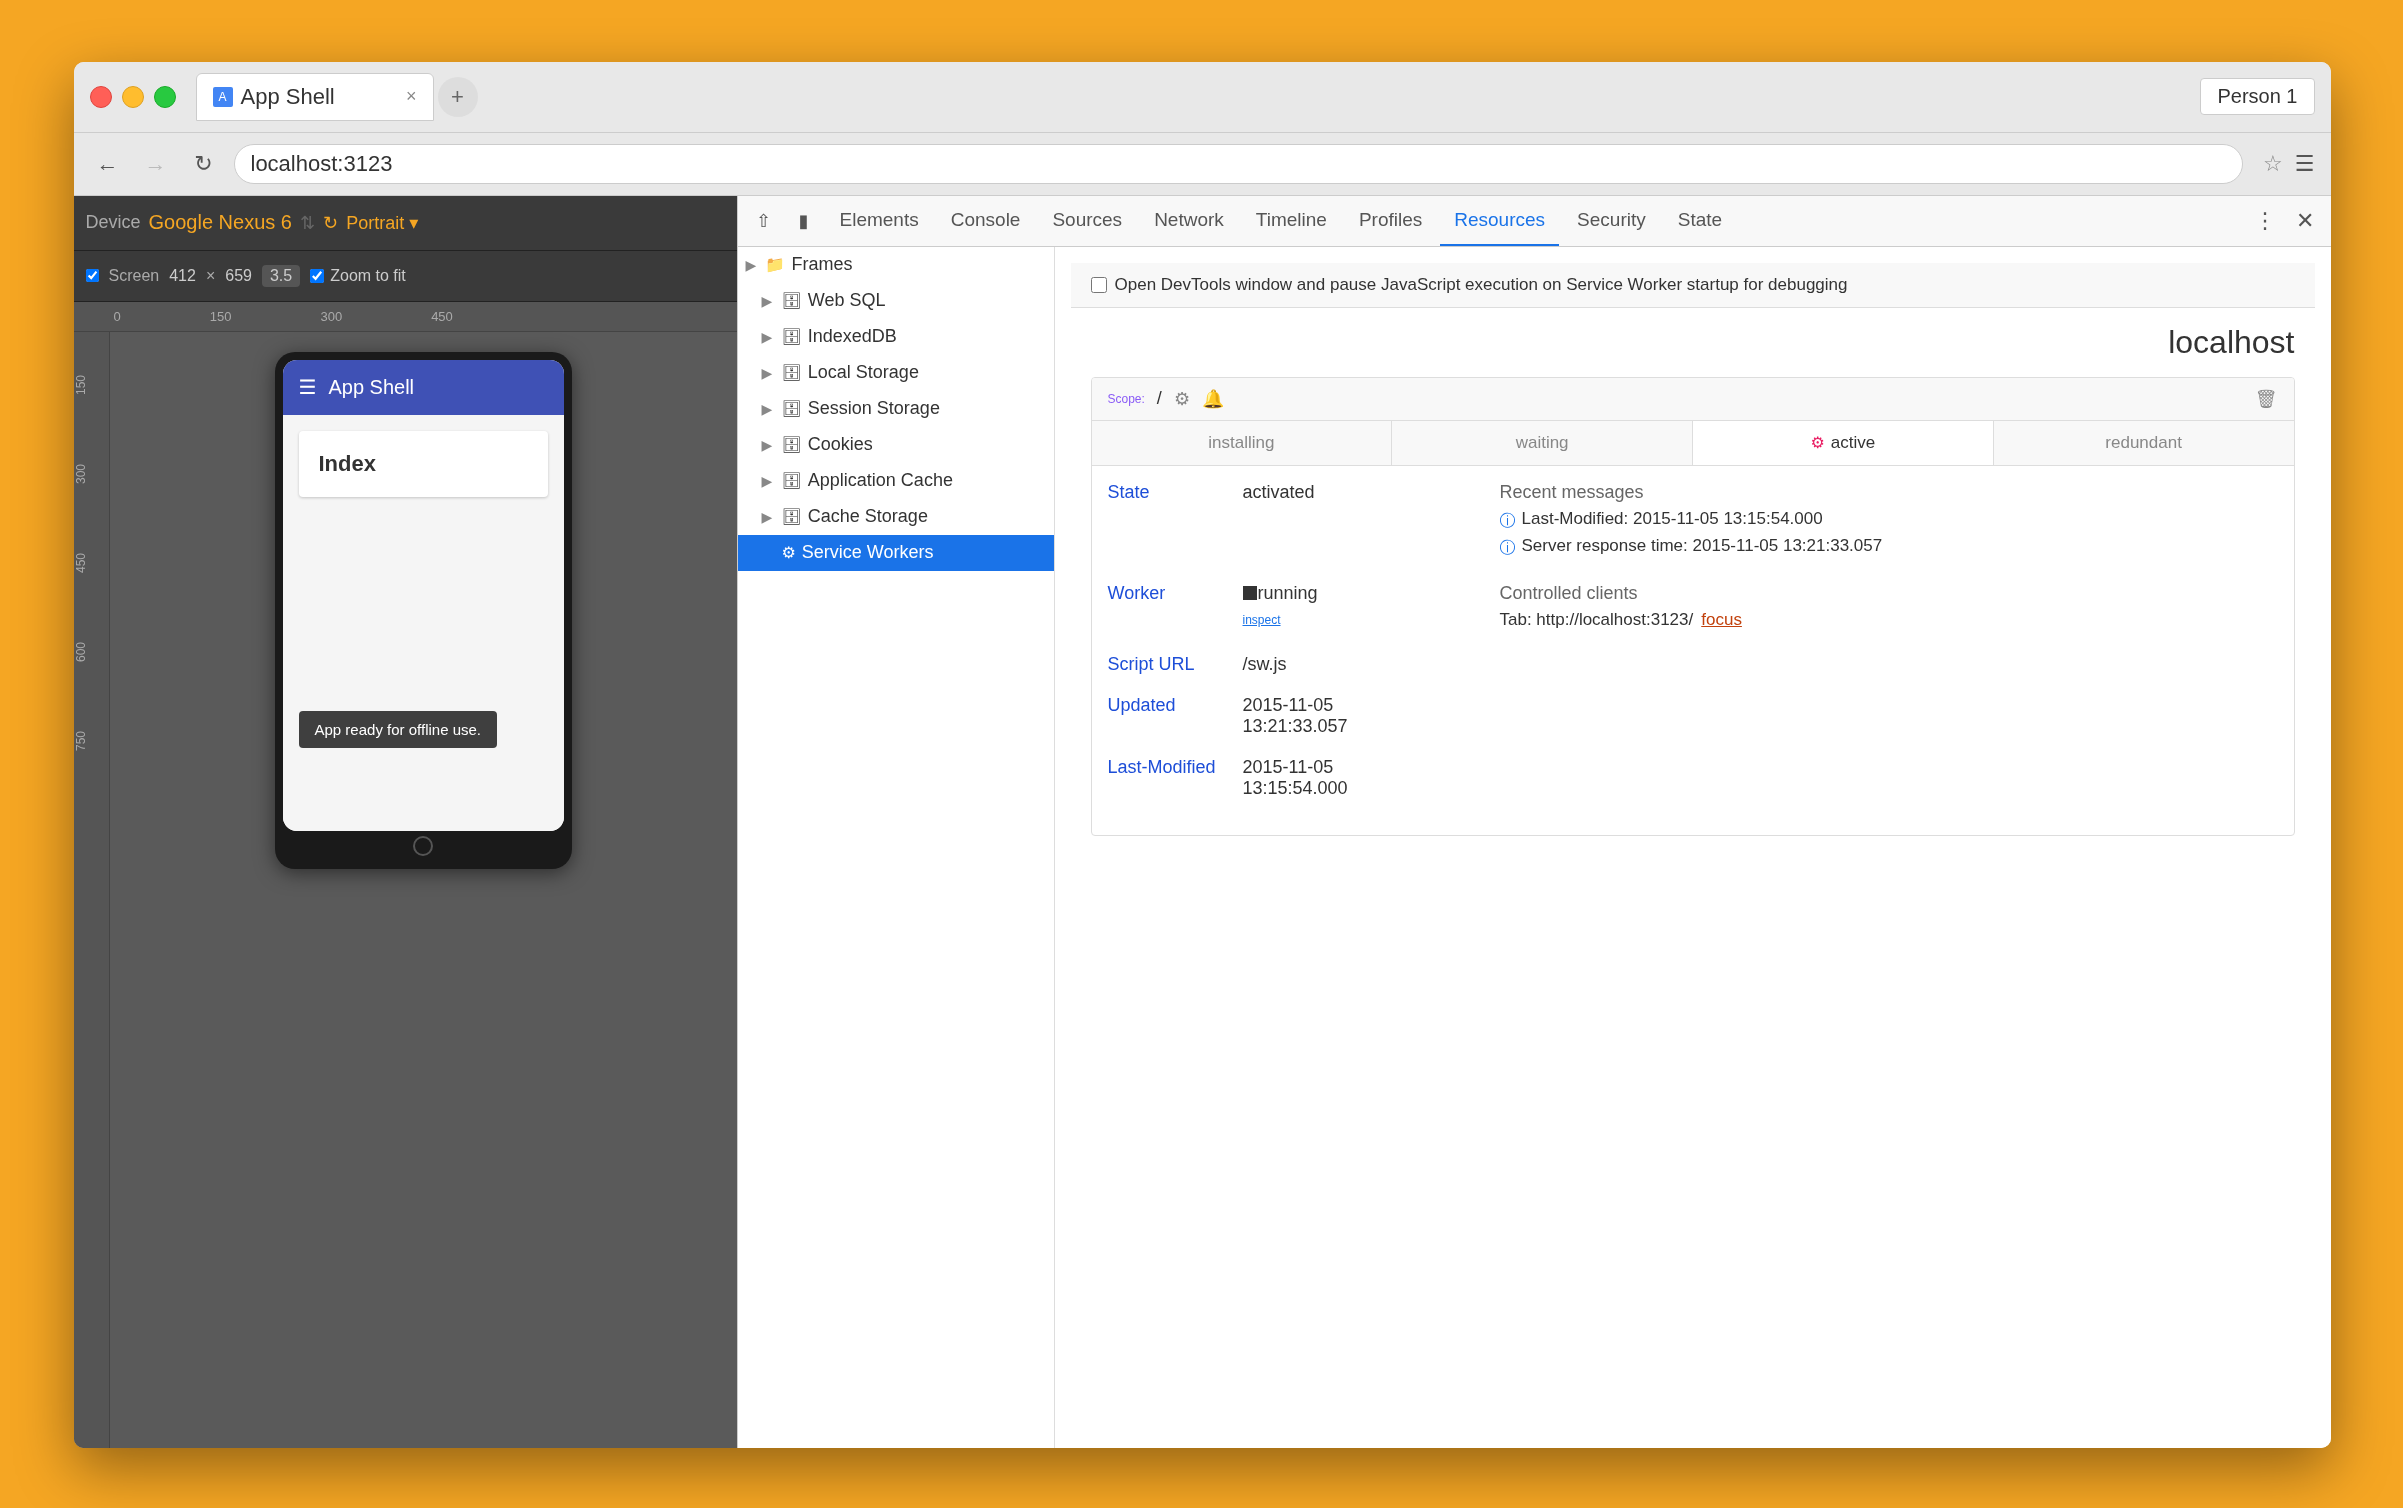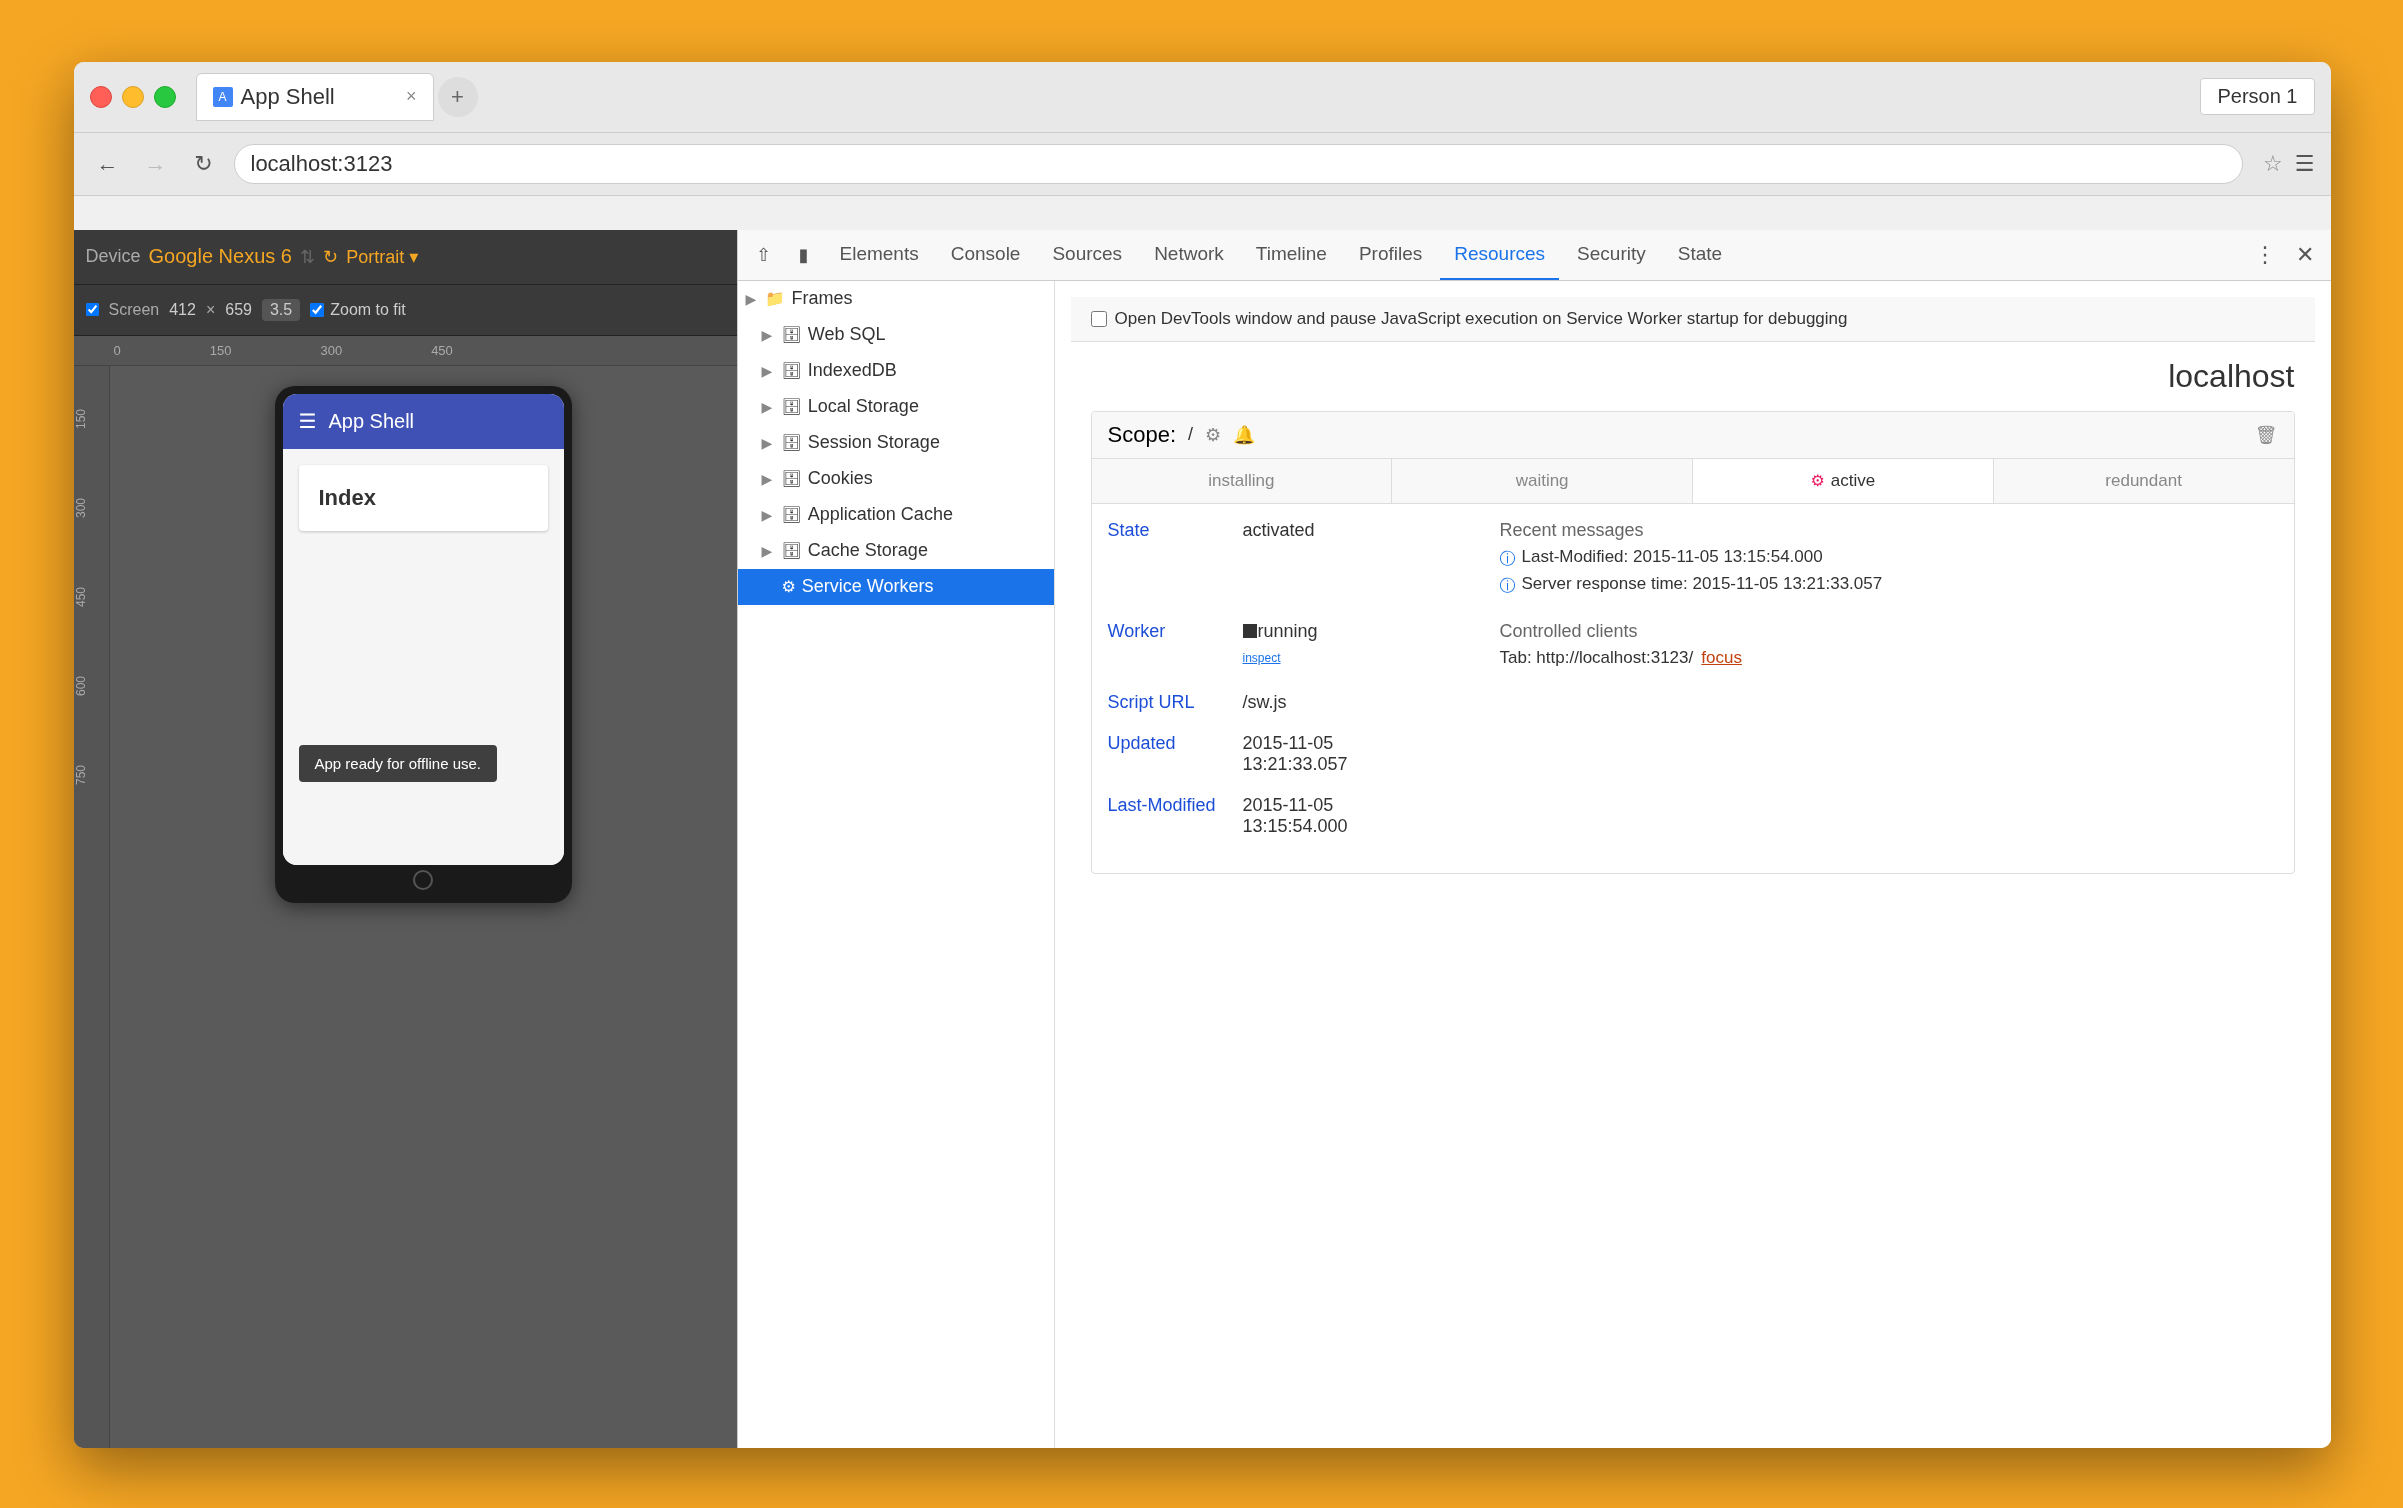--- a/index.html
+++ b/index.html
@@ -151,21 +151,20 @@
       color: #555;
       font-size: 22px;
       cursor: pointer;
     }
 
     
     .main-area {
       display: flex;
       flex: 1;
       overflow: hidden;
-      margin-top: 34px;
     }
 
     
     .device-area {
       width: 663px;
       background: #404040;
       display: flex;
       flex-direction: column;
       flex-shrink: 0;
     }
@@ -508,22 +507,22 @@
 
     .sw-scope-bar {
       display: flex;
       align-items: center;
       padding: 10px 16px;
       background: #f8f8f8;
       border-bottom: 1px solid #ddd;
       gap: 12px;
     }
     .sw-scope-label {
-      font-size: 22px;
-      color: #000000;
+      font-size: 12px;
+      color: #8b5cf6;
     }
     .sw-scope-value {
       font-size: 18px;
       color: #333;
       font-weight: 500;
     }
     .sw-scope-gear {
       font-size: 18px;
       color: #888;
       cursor: pointer;

